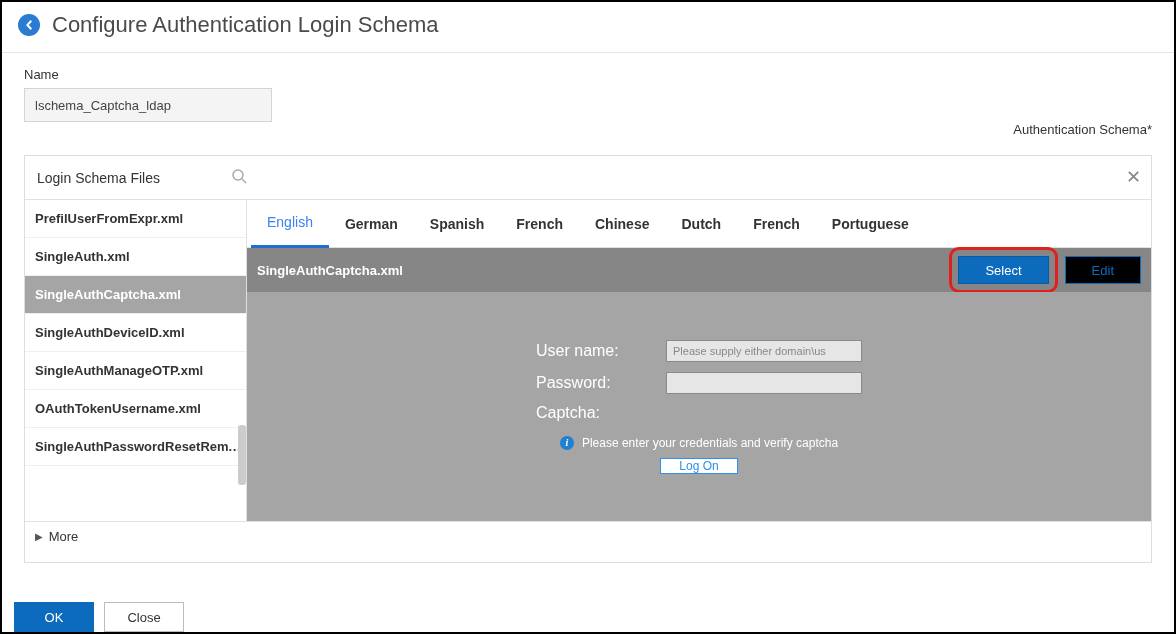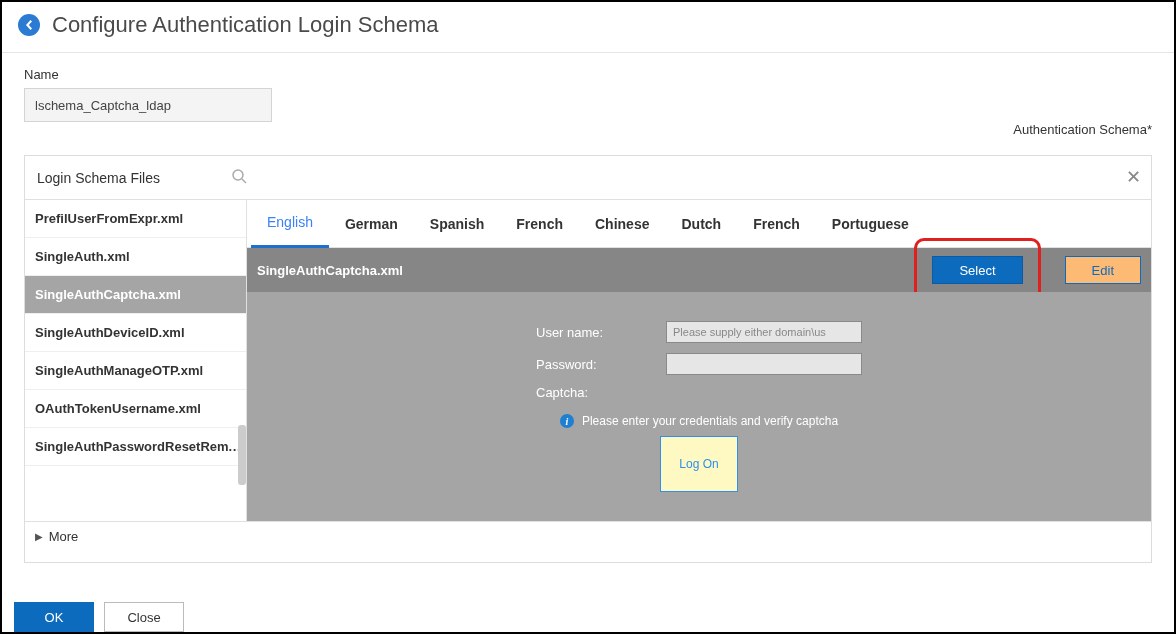--- a/index.html
+++ b/index.html
@@ -29,33 +29,33 @@
   .sidebar-scroll-thumb { position:absolute; right:0; top: 225px; width:8px; height:60px; background:#ccc; border-radius:3px;}
 
   .preview { flex:1; display:flex; flex-direction: column; position:relative;}
   .tabs { height: 48px; display:flex; align-items:center; border-bottom: 1px solid #e0e0e0; padding: 0 4px 0 4px;}
   .tab { padding: 0 16px; font-size: 14px; color:#333; height:48px; display:flex; align-items:center; cursor:pointer;font-weight:bold;}
   .tab.active { color: #3b82f6; border-bottom: 3px solid #1f6fd1; font-weight: 500;}
 
   .file-bar { height: 44px; background: #868686; display:flex; align-items:center; padding: 0 10px; }
   .file-bar-title { color:#fff; font-size: 13px; font-weight: 600; }
   .file-bar-spacer { flex:1; }
-  .select-btn-wrap { border: 3px solid #e01f1f; padding: 15px; border-radius: 10px; margin-right: 24px;}
+  .select-btn-wrap { border: 3px solid #e01f1f; padding: 6px; border-radius: 10px; margin-right: 7px;}
   .btn { height: 28px; padding: 0 26px; font-size: 13px; border: 1px solid #0a5aa8; cursor:pointer; display:inline-flex; align-items:center; justify-content:center;}
   .btn-primary { background:#0d6bbd; color:#fff; }
-  .btn-secondary { background:#fdba74; color:#0d6bbd; border:1px solid #0d6bbd; }
+  .btn-secondary { background:#000000; color:#0d6bbd; border:1px solid #0d6bbd; }
 
   .preview-body { flex:1; background:#a5a5a5; display:flex; flex-direction:column; align-items:center; justify-content:center; color:#fff; font-size:12px;}
   .form-row { display:flex; align-items:center; margin-bottom: 10px; }
-  .form-row-label { width: 130px; text-align:left; font-size:13px; color:#fff;}
+  .form-row-label { width: 130px; text-align:left; font-size:16px; color:#fff;}
   .form-row-input { width: 196px; height: 22px; border:1px solid #8a8a8a; background:#e6e6e6; padding:0 6px; font-size:11px; color:#666;}
   .form-row-input::placeholder { color:#888; }
   .info-row { display:flex; align-items:center; margin: 4px 0 8px 0; font-size:12px; color:#fff;}
   .info-icon { width:14px; height:14px; border-radius:50%; background:#1f7fd1; color:#fff; display:inline-flex; align-items:center; justify-content:center; font-size:10px; font-weight:bold; margin-right:8px; font-style:italic; font-family: Georgia, serif;}
-  .logon-btn { background:#fef9c3; color:#2f8fea; border:1px solid #2f8fea; padding: 20px 18px; font-size:12px; cursor:pointer;}
+  .logon-btn { background:#ffffff; color:#2f8fea; border:1px solid #2f8fea; padding: 0 18px; font-size:12px; cursor:pointer;}
 
   .more-bar { height: 30px; border-top:1px solid #e0e0e0; padding-left: 10px; display:flex; align-items:center; font-size:13px; color:#333; cursor:pointer;}
   .more-caret { font-size:10px; margin-right:6px; color:#555;}
 
   .footer { position:absolute; bottom: 0; left: 12px; display:flex; gap: 10px;}
   .footer .ok-btn { width: 80px; height: 30px; background:#0d6bbd; color:#fff; border:none; font-size:13px; cursor:pointer;}
   .footer .close-btn { width: 80px; height: 30px; background:#fff; color:#333; border:1px solid #bbb; font-size:13px; cursor:pointer;}
 </style>
 </head>
 <body>

